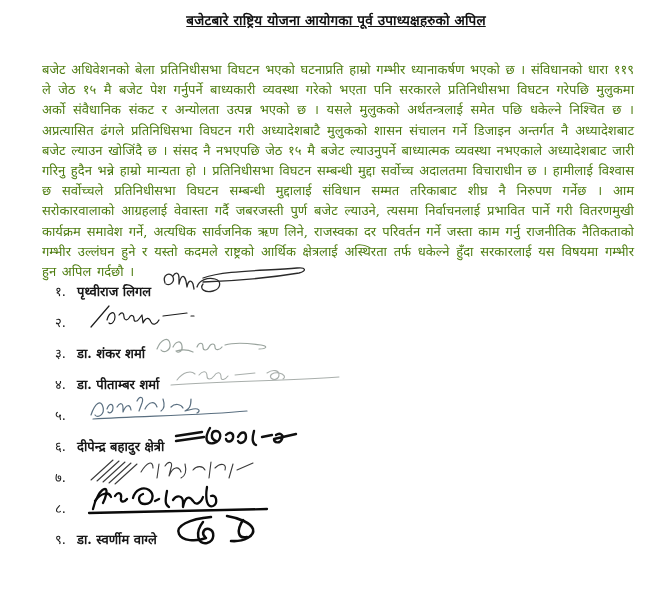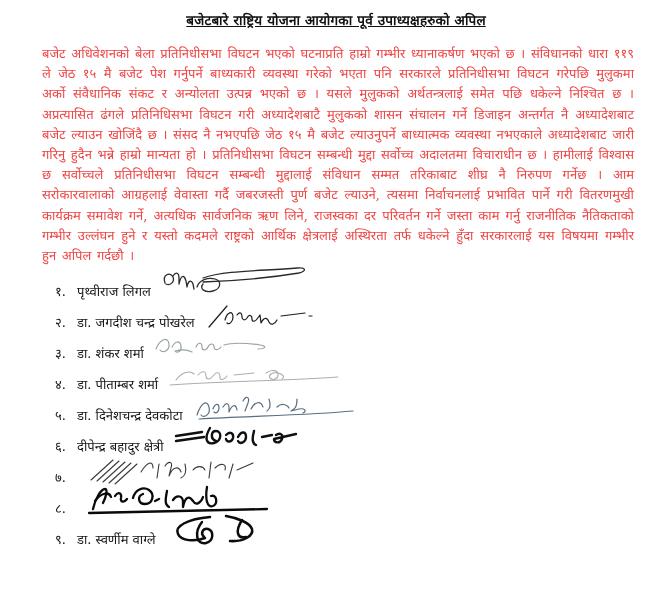--- a/index.html
+++ b/index.html
@@ -25,27 +25,27 @@
     width: 100%;
     text-align: center;
     font-size: 13.5px;
     font-weight: bold;
     text-decoration: underline;
     letter-spacing: 0.2px;
     color: #111111;
   }
   .doc-paragraph {
     position: absolute;
-    top: 44px;
+    top: 60px;
     left: 42px;
     right: 38px;
     font-size: 13px;
     line-height: 20.2px;
     text-align: justify;
-    color: #ef4444;
+    color: #4d7c0f;
     word-spacing: 1.5px;
   }
   .signatory-list {
     position: absolute;
     top: 280px;
     left: 55px;
     right: 12px;
   }
   .signatory-row {
     display: flex;
@@ -55,20 +55,21 @@
     font-size: 13px;
     color: #161616;
     white-space: nowrap;
   }
   .signatory-number {
     display: inline-block;
     min-width: 22px;
   }
   .signatory-name {
     display: inline-block;
+    font-weight: bold;
   }
   svg.sig {
     margin-left: 8px;
     margin-top: -12px;
     flex: 0 0 auto;
   }
   svg.sig path, svg.sig line {
     fill: none;
     stroke-linecap: round;
     stroke-linejoin: round;
@@ -92,21 +93,20 @@
       <svg class="sig" width="150" height="36" viewBox="0 0 150 36" stroke-width="1.3" stroke="#2a2a2a">
         <path d="M6 16 c-3 -8 5 -12 8 -6 c2 5 -3 9 -7 7"></path>
         <path d="M14 9 c3 -5 6 -3 6 2 l0 6 c2 -9 5 -10 7 -3 l1 6 c1 -6 4 -8 6 -3 l1 5"></path>
         <path d="M38 20 c2 -7 11 -10 18 -8 c7 2 6 10 -2 12 c-8 2 -14 -2 -10 -7"></path>
         <path d="M44 11 c22 -8 62 -7 94 -10 c9 -1 10 3 2 5 c-30 5 -68 8 -96 9"></path>
       </svg>
     </div>
 
     <div class="signatory-row">
       <span class="signatory-number">२.</span>
-      <span class="signatory-name">डा. जगदीश चन्द्र पोखरेल</span>
       <svg class="sig" width="120" height="28" viewBox="0 0 120 28" stroke-width="1.2" stroke="#1c1c1c">
         <path d="M6 25 L24 4"></path>
         <path d="M22 18 c2 -8 8 -10 8 -3 c0 5 -4 8 -6 6"></path>
         <path d="M34 13 c3 -4 5 -2 5 2 c0 3 3 4 5 1 c2 -4 5 -3 5 1 c0 3 3 3 5 0 l3 -4 1 8 c3 -6 6 -6 8 -1 c2 4 6 2 8 -2"></path>
         <path d="M78 14 l24 -3"></path>
         <path d="M106 14 l3 0"></path>
       </svg>
     </div>
 
     <div class="signatory-row">
@@ -127,21 +127,20 @@
         <path d="M10 16 c6 -8 14 -10 18 -6"></path>
         <path d="M32 11 c4 -5 8 -4 8 1 c0 4 4 4 7 0 c3 -5 7 -4 7 1 c0 4 4 3 7 -1"></path>
         <path d="M68 11 l20 -2"></path>
         <path d="M100 9 c6 -4 12 -3 12 2 c0 4 -5 6 -8 3 c-2 -3 2 -6 8 -5 c5 1 7 4 4 6"></path>
         <path d="M4 21 C60 17 120 17 172 13"></path>
       </svg>
     </div>
 
     <div class="signatory-row">
       <span class="signatory-number">५.</span>
-      <span class="signatory-name">डा. दिनेशचन्द्र देवकोटा</span>
       <svg class="sig" width="170" height="32" viewBox="0 0 170 32" stroke-width="1.2" stroke="#5a6f80">
         <path d="M6 22 c4 -12 10 -16 12 -8 c2 7 -5 12 -8 8"></path>
         <path d="M22 16 c2 -6 6 -6 6 -1 c0 4 -3 6 -5 4"></path>
         <path d="M32 14 c3 -5 6 -4 6 1 l0 4 c3 -8 7 -8 8 -2"></path>
         <path d="M52 8 c3 -6 7 -4 5 2 l-3 8"></path>
         <path d="M60 16 c4 -8 10 -8 12 -2"></path>
         <path d="M78 6 c2 6 1 10 -2 12"></path>
         <path d="M86 14 c4 -4 10 -3 12 1"></path>
         <path d="M106 6 c0 8 -2 10 -6 12 l8 -2 c6 -1 8 2 4 4"></path>
         <path d="M8 26 C60 23 120 22 162 18"></path>

